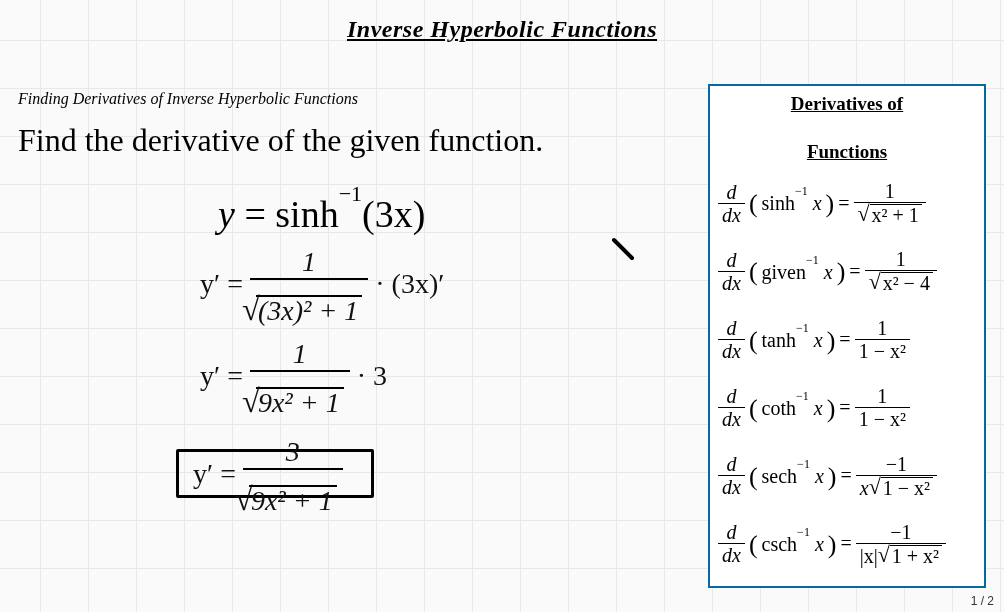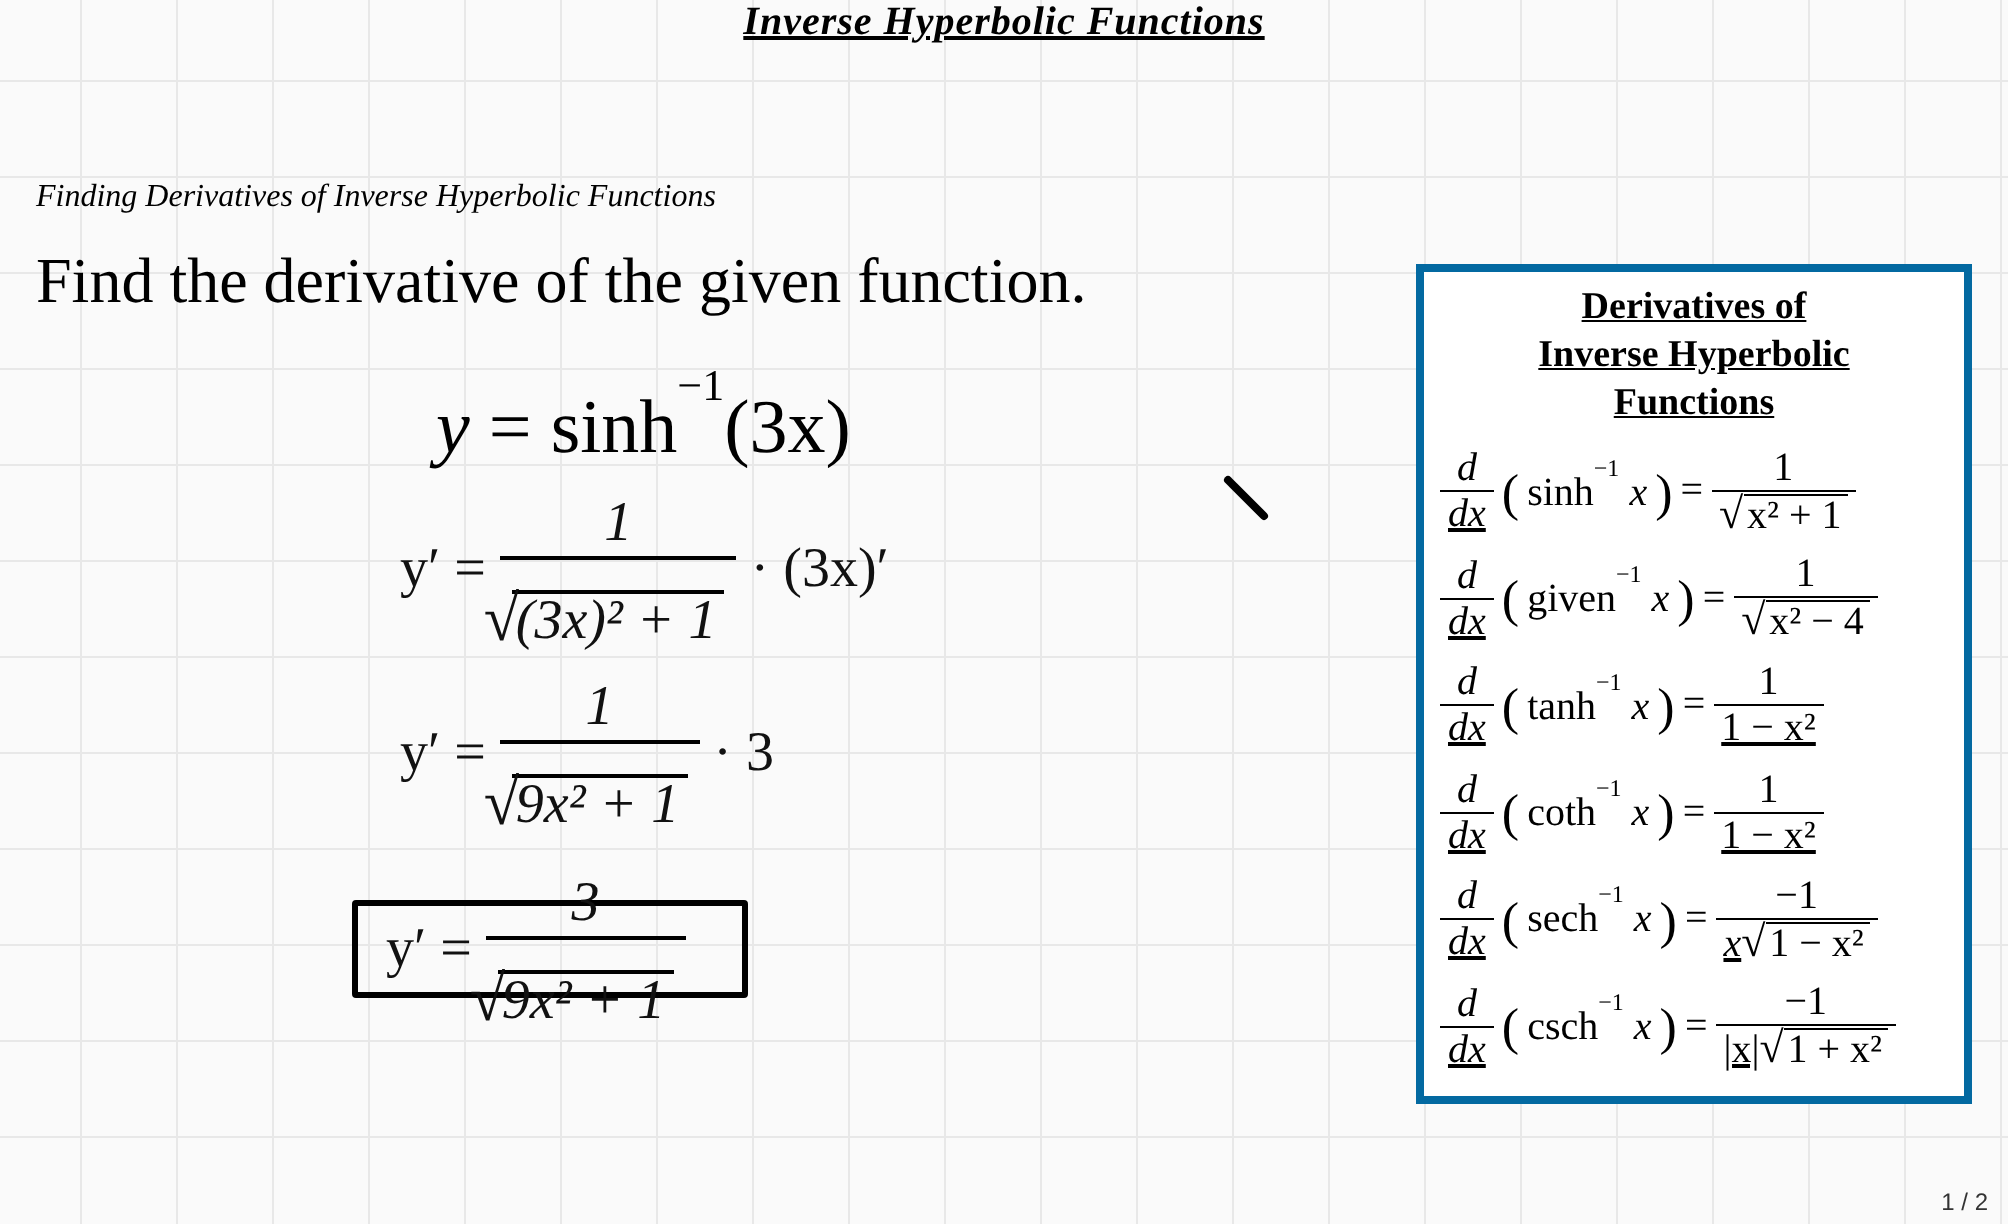--- a/index.html
+++ b/index.html
@@ -16,24 +16,24 @@
     position: absolute;
     inset: 0;
     background-image:
       linear-gradient(to right, #e8e8e8 1px, transparent 1px),
       linear-gradient(to bottom, #e8e8e8 1px, transparent 1px);
     background-size: 48px 48px;
     background-position: -8px -8px;
   }
   .title {
     position: absolute;
-    top: 0;
+    top: 16px;
     left: 0; right: 0;
     text-align: center;
-    font-size: 20px;
+    font-size: 24px;
     font-style: italic;
     font-weight: bold;
     text-decoration: underline;
     letter-spacing: 0.5px;
   }
   .subtitle {
     position: absolute;
     top: 90px;
     left: 18px;
     font-size: 16px;
@@ -95,28 +95,27 @@
   .hw1 { top: 248px; left: 200px; font-size: 28px; }
   .hw2 { top: 340px; left: 200px; font-size: 28px; }
   .hw3 { top: 438px; left: 176px; font-size: 28px; }
 
   
   .panel {
     position: absolute;
     top: 84px;
     right: 18px;
     width: 278px;
-    height: 420px;
-    border: 4px solid #0369a1;
+    height: 504px;
+    border: 2px solid #0369a1;
     background: #fff;
     padding: 6px 8px 8px;
     font-family: "Times New Roman", serif;
     display: flex;
     flex-direction: column;
-    margin-top: 48px;
   }
   .panel-title {
     text-align: center;
     font-weight: bold;
     text-decoration: underline;
     font-size: 19px;
     line-height: 1.25;
     margin-bottom: 6px;
   }
   .f-row {
@@ -129,21 +128,21 @@
     flex: 1;
   }
   .frac {
     display: inline-flex;
     flex-direction: column;
     align-items: center;
     line-height: 1;
     vertical-align: middle;
   }
   .frac .num { padding: 0 4px 1px; font-style: italic; }
-  .frac .den { border-top: 1.5px solid #000; padding: 1px 4px 0; font-style: italic; text-decoration: underline; }
+  .frac .den { border-top: 1.5px solid #000; padding: 1px 4px 0; font-style: italic; }
   .lhs-paren { font-size: 26px; position: relative; top: 1px; }
   .fn { font-family: "Times New Roman", serif; }
   .fn sup { font-size: 12px; position: relative; top: -7px; }
   .rhs .frac .num, .rhs .frac .den { font-style: normal; }
   .rhs .sqrt {
     display: inline-block;
     border-top: 1.5px solid #000;
     padding: 0 3px 0 2px;
     margin-left: 12px;
     position: relative;
@@ -216,21 +215,21 @@
     <span class="frac">
       <span class="num">3</span>
       <span class="den"><span class="sqrt">9x² + 1</span></span>
     </span>
   </span>
 </div>
 
 <div class="panel">
   <div class="panel-title">
     <span>Derivatives of</span><br>
-    <span>Inverse Hyperbolic</span><br>
+    <br>
     <span>Functions</span>
   </div>
 
   <div class="f-row">
     <span class="frac">
         <span class="num">d</span>
         <span class="den">dx</span>
       </span>
     <span class="lhs-paren">(</span>
       <span class="fn"><span>sinh</span><sup>−1</sup> <span class="xvar">x</span></span>

